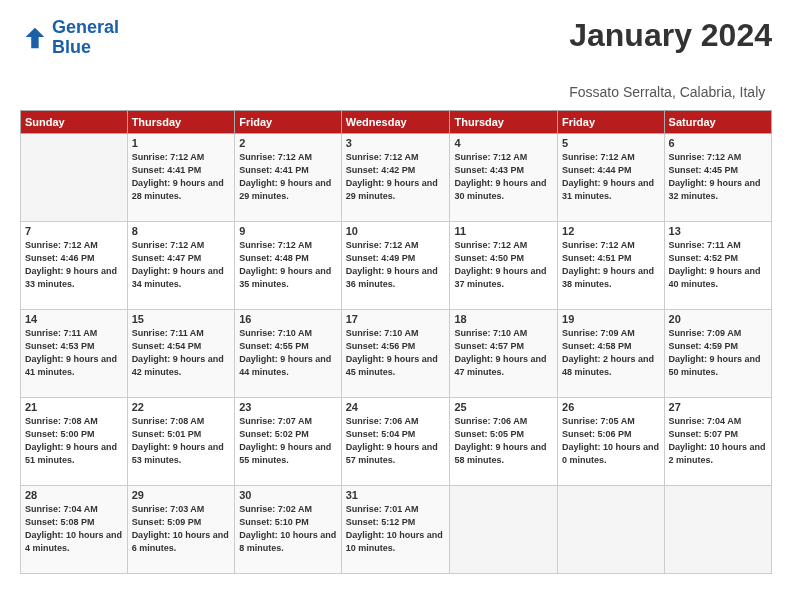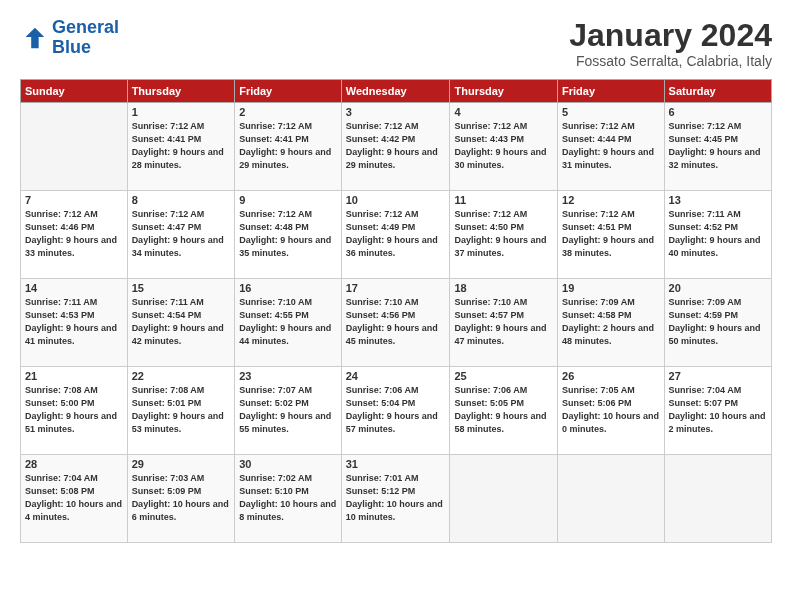--- a/index.html
+++ b/index.html
@@ -35,31 +35,31 @@
       line-height: 1.1;
     }
     .logo-text span {
       color: #1a5fa8;
     }
     .logo-icon {
       width: 28px;
       height: 28px;
     }
     .title-block {
-      text-align: right;
     }
     .main-title {
       font-size: 32px;
       font-weight: bold;
       color: #333;
       line-height: 1.1;
     }
     .subtitle {
       font-size: 14px;
       color: #555;
+      margin-top: 31px;
     }
     .calendar {
       width: 100%;
       border-collapse: collapse;
       flex: 1;
       font-size: 9.5px;
     }
     .calendar thead tr th {
       background-color: #b91c1c;
       color: #fff;

